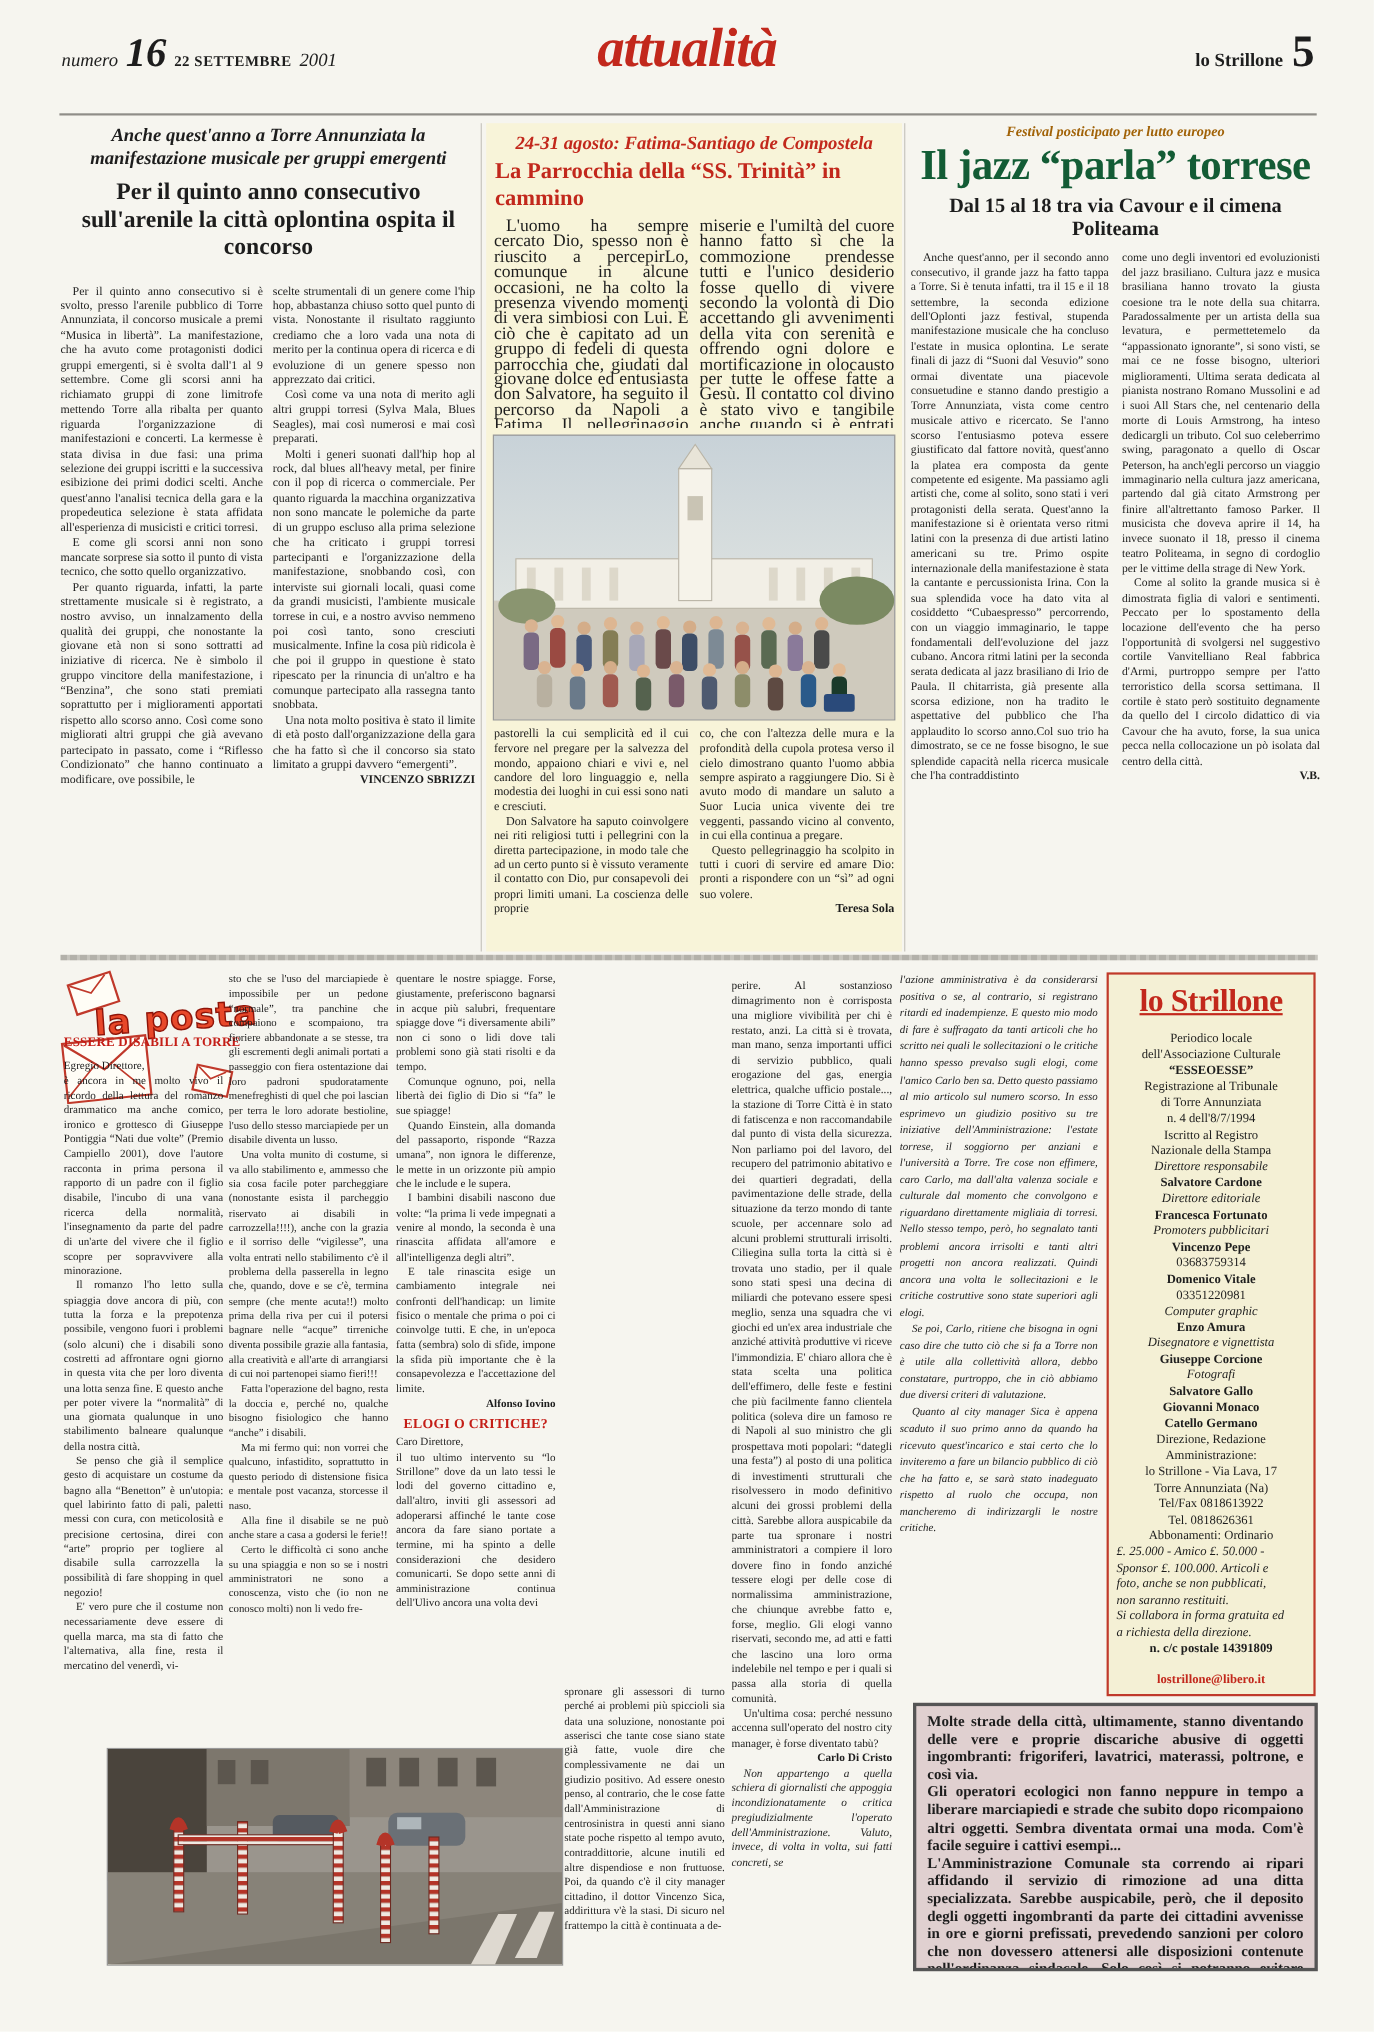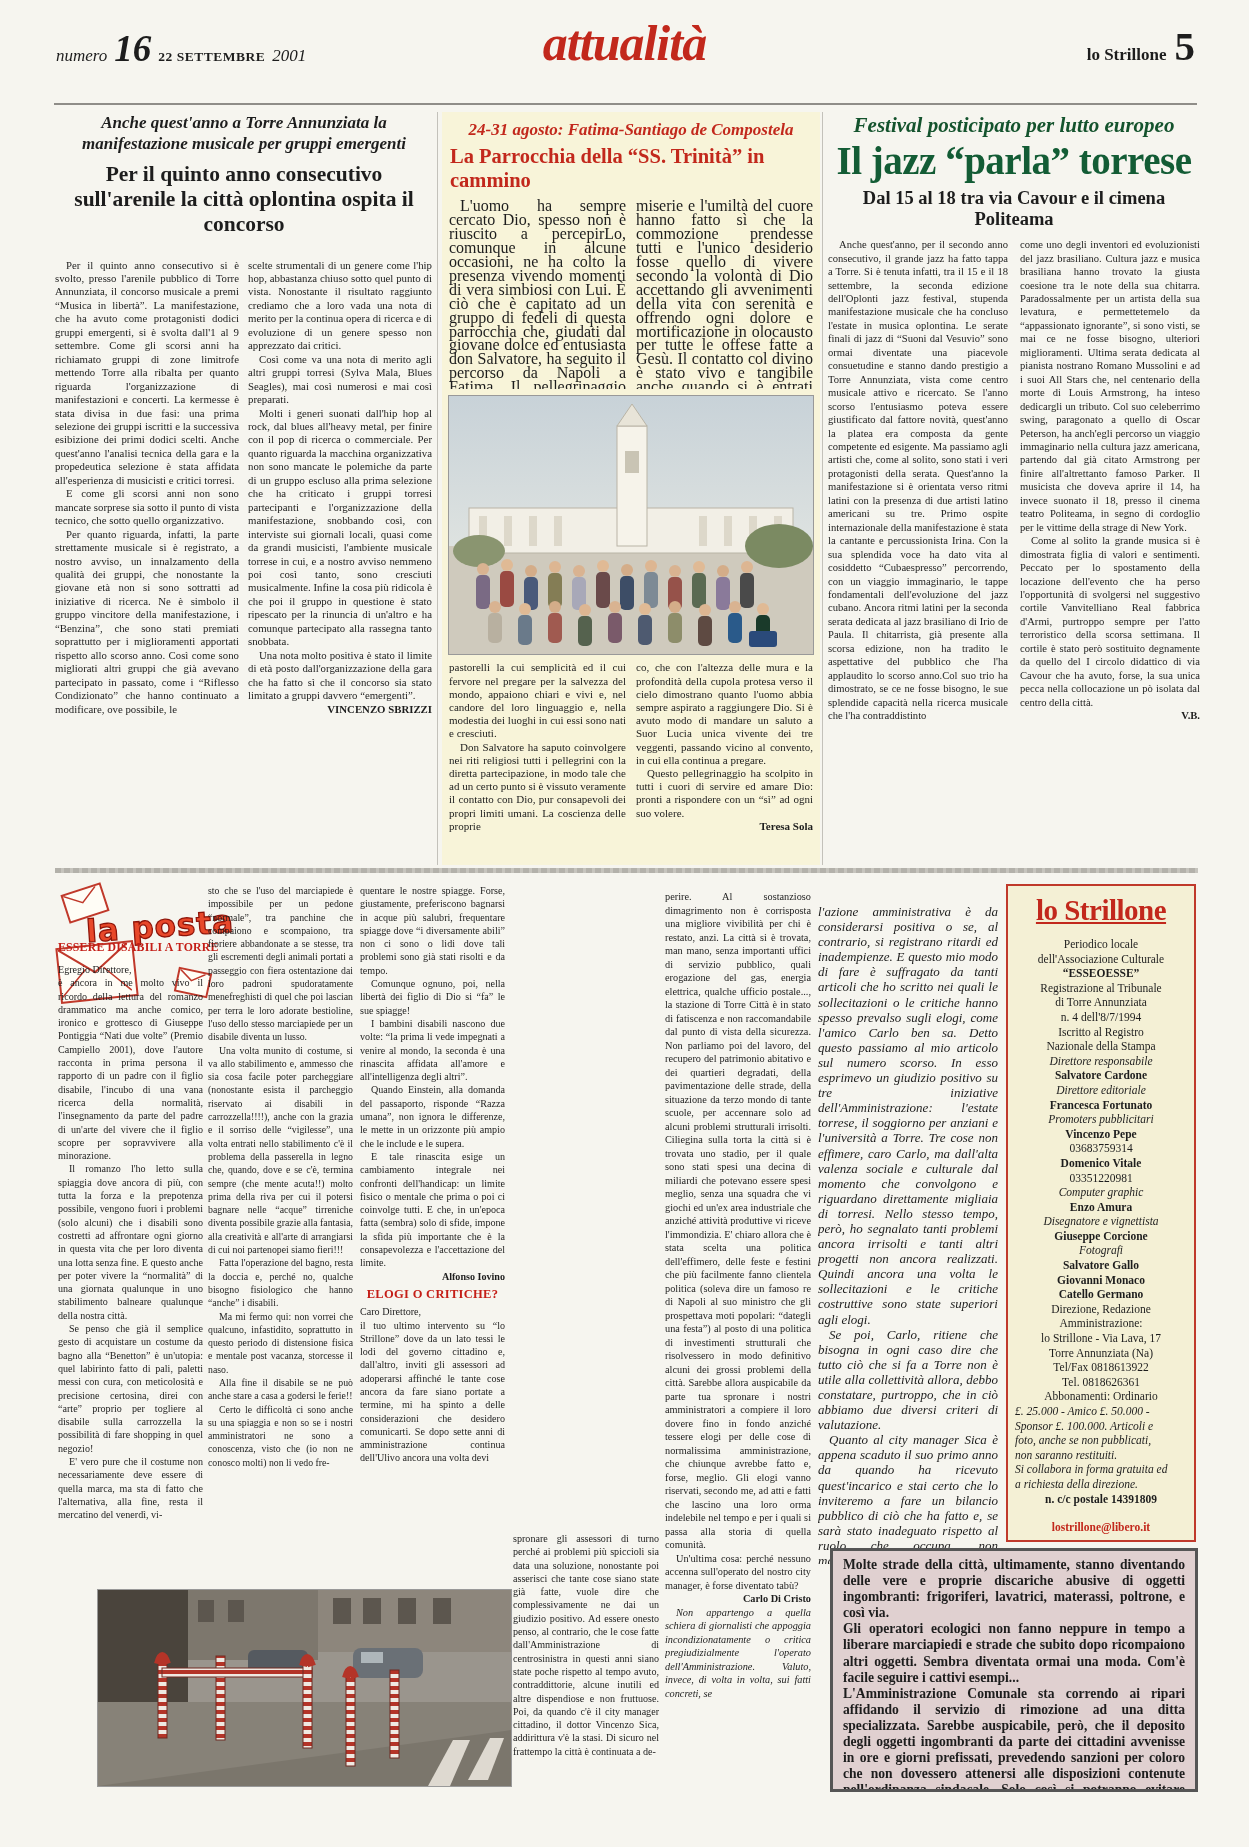--- a/index.html
+++ b/index.html
@@ -40,21 +40,21 @@
   
   .parish{left:442px;top:112px;width:378px;height:753px;background:#f8f4d9;}
   .parish-kicker{color:#c2281c;margin-top:7px;}
   .parish-head{color:#c2281c;font-weight:700;font-size:20.5px;margin:5px 8px 0;line-height:1.15;}
   .parish-top,.parish-bot{display:flex;gap:10px;margin:7px 7px 0;}
   .parish-top .body-col{width:177px;height:190px;font-size:16px;line-height:13.9px;}
   .parish-bot .body-col{width:177px;height:208px;font-size:11px;line-height:13.2px;}
   .parish-photo{display:block;margin:7px auto 0;}
   
   .jazz{left:828px;top:112px;width:372px;}
-  .jazz-kicker{color:#14532d;font-size:21px;}
+  .jazz-kicker{color:#a16207;font-size:13px;}
   .jazz-head{font-size:39px;font-weight:700;color:#135c35;text-align:center;
              letter-spacing:-.5px;line-height:1.05;margin-top:3px;}
   .jazz-sub{font-size:18.5px;font-weight:700;text-align:center;margin-top:6px;}
   .jazz-body{display:flex;gap:12px;margin-top:8px;}
   .jazz-body .body-col{width:180px;height:645px;font-size:10.6px;line-height:13.45px;}
   
   .posta-col{font-size:10.1px;line-height:13.3px;}
   .logo-box{left:58px;top:886px;width:146px;height:128px;}
   .logo-text{position:absolute;left:28px;top:22px;transform:rotate(-4deg);
              font-family:"DejaVu Sans",sans-serif;font-weight:800;font-size:31px;
@@ -326,40 +326,40 @@
       <p class="para" style="">Una volta munito di costume, si va allo stabilimento e, ammesso che sia cosa facile poter parcheggiare (nonostante esista il parcheggio riservato ai disabili in carrozzella!!!!), anche con la grazia e il sorriso delle “vigilesse”, una volta entrati nello stabilimento c'è il problema della passerella in legno che, quando, dove e se c'è, termina sempre (che mente acuta!!) molto prima della riva per cui il potersi bagnare nelle “acque” tirreniche diventa possibile grazie alla fantasia, alla creatività e all'arte di arrangiarsi di cui noi partenopei siamo fieri!!!</p>
       <p class="para" style="">Fatta l'operazione del bagno, resta la doccia e, perché no, qualche bisogno fisiologico che hanno “anche” i disabili.</p>
       <p class="para" style="">Ma mi fermo qui: non vorrei che qualcuno, infastidito, soprattutto in questo periodo di distensione fisica e mentale post vacanza, storcesse il naso.</p>
       <p class="para" style="">Alla fine il disabile se ne può anche stare a casa a godersi le ferie!!</p>
       <p class="para" style="">Certo le difficoltà ci sono anche su una spiaggia e non so se i nostri amministratori ne sono a conoscenza, visto che (io non ne conosco molti) non li vedo fre-</p>
     </div>
   <div class="abs body-col posta-col" style="left:360px;top:884px;width:145px;height:703px;">
 
   <p class="para s-cont" style="">quentare le nostre spiagge. Forse, giustamente, preferiscono bagnarsi in acque più salubri, frequentare spiagge dove “i diversamente abili” non ci sono o lidi dove tali problemi sono già stati risolti e da tempo.</p>
       <p class="para" style="">Comunque ognuno, poi, nella libertà dei figlio di Dio si “fa” le sue spiagge!</p>
+      <p class="para" style="">Quando Einstein, alla domanda del passaporto, risponde “Razza umana”, non ignora le differenze, le mette in un orizzonte più ampio che le include e le supera.</p>
       <p class="para" style="">I bambini disabili nascono due volte: “la prima li vede impegnati a venire al mondo, la seconda è una rinascita affidata all'amore e all'intelligenza degli altri”.</p>
-      <p class="para" style="">Quando Einstein, alla domanda del passaporto, risponde “Razza umana”, non ignora le differenze, le mette in un orizzonte più ampio che le include e le supera.</p>
       <p class="para" style="">E tale rinascita esige un cambiamento integrale nei confronti dell'handicap: un limite fisico o mentale che prima o poi ci coinvolge tutti. E che, in un'epoca fatta (sembra) solo di sfide, impone la sfida più importante che è la consapevolezza e l'accettazione del limite.</p>
       <p class="para s-sig" style="">Alfonso Iovino</p>
       <p class="para s-redhead" style="">ELOGI O CRITICHE?</p>
       <p class="para s-cont" style="">Caro Direttore,</p>
       <p class="para s-cont" style="">il tuo ultimo intervento su “lo Strillone” dove da un lato tessi le lodi del governo cittadino e, dall'altro, inviti gli assessori ad adoperarsi affinché le tante cose ancora da fare siano portate a termine, mi ha spinto a delle considerazioni che desidero comunicarti. Se dopo sette anni di amministrazione continua dell'Ulivo ancora una volta devi</p>
     </div>
   <div class="abs body-col posta-col" style="left:513px;top:1532px;width:146px;height:258px;">
 
   <p class="para s-cont" style="">spronare gli assessori di turno perché ai problemi più spiccioli sia data una soluzione, nonostante poi asserisci che tante cose siano state già fatte, vuole dire che complessivamente ne dai un giudizio positivo. Ad essere onesto penso, al contrario, che le cose fatte dall'Amministrazione di centrosinistra in questi anni siano state poche rispetto al tempo avuto, contraddittorie, alcune inutili ed altre dispendiose e non fruttuose. Poi, da quando c'è il city manager cittadino, il dottor Vincenzo Sica, addirittura v'è la stasi. Di sicuro nel frattempo la città è continuata a de-</p>
     </div>
   <div class="abs body-col posta-col" style="left:665px;top:890px;width:146px;height:906px;font-size:10.3px;line-height:13.5px;font-family:Liberation Serif, serif;">
 
   <p class="para s-cont" style="">perire. Al sostanzioso dimagrimento non è corrisposta una migliore vivibilità per chi è restato, anzi. La città si è trovata, man mano, senza importanti uffici di servizio pubblico, quali erogazione del gas, energia elettrica, qualche ufficio postale..., la stazione di Torre Città è in stato di fatiscenza e non raccomandabile dal punto di vista della sicurezza. Non parliamo poi del lavoro, del recupero del patrimonio abitativo e dei quartieri degradati, della pavimentazione delle strade, della situazione da terzo mondo di tante scuole, per accennare solo ad alcuni problemi strutturali irrisolti. Ciliegina sulla torta la città si è trovata uno stadio, per il quale sono stati spesi una decina di miliardi che potevano essere spesi meglio, senza una squadra che vi giochi ed un'ex area industriale che anziché attività produttive vi riceve l'immondizia. E' chiaro allora che è stata scelta una politica dell'effimero, delle feste e festini che più facilmente fanno clientela politica (soleva dire un famoso re di Napoli al suo ministro che gli prospettava moti popolari: “dategli una festa”) al posto di una politica di investimenti strutturali che risolvessero in modo definitivo alcuni dei grossi problemi della città. Sarebbe allora auspicabile da parte tua spronare i nostri amministratori a compiere il loro dovere fino in fondo anziché tessere elogi per delle cose di normalissima amministrazione, che chiunque avrebbe fatto e, forse, meglio. Gli elogi vanno riservati, secondo me, ad atti e fatti che lascino una loro orma indelebile nel tempo e per i quali si passa alla storia di quella comunità.</p>
       <p class="para" style="">Un'ultima cosa: perché nessuno accenna sull'operato del nostro city manager, è forse diventato tabù?</p>
       <p class="para s-sig" style="">Carlo Di Cristo</p>
       <p class="para s-i" style="">Non appartengo a quella schiera di giornalisti che appoggia incondizionatamente o critica pregiudizialmente l'operato dell'Amministrazione. Valuto, invece, di volta in volta, sui fatti concreti, se</p>
     </div>
-  <div class="abs body-col posta-col" style="left:818px;top:904px;width:180px;height:660px;font-size:13px;line-height:15.1px;font-style:italic;">
+  <div class="abs body-col posta-col" style="left:818px;top:884px;width:180px;height:660px;font-size:10px;line-height:15.1px;font-style:italic;">
 
   <p class="para s-cont" style="">l'azione amministrativa è da considerarsi positiva o se, al contrario, si registrano ritardi ed inadempienze. E questo mio modo di fare è suffragato da tanti articoli che ho scritto nei quali le sollecitazioni o le critiche hanno spesso prevalso sugli elogi, come l'amico Carlo ben sa. Detto questo passiamo al mio articolo sul numero scorso. In esso esprimevo un giudizio positivo su tre iniziative dell'Amministrazione: l'estate torrese, il soggiorno per anziani e l'università a Torre. Tre cose non effimere, caro Carlo, ma dall'alta valenza sociale e culturale dal momento che convolgono e riguardano direttamente migliaia di torresi. Nello stesso tempo, però, ho segnalato tanti problemi ancora irrisolti e tanti altri progetti non ancora realizzati. Quindi ancora una volta le sollecitazioni e le critiche costruttive sono state superiori agli elogi.</p>
       <p class="para" style="">Se poi, Carlo, ritiene che bisogna in ogni caso dire che tutto ciò che si fa a Torre non è utile alla collettività allora, debbo constatare, purtroppo, che in ciò abbiamo due diversi criteri di valutazione.</p>
       <p class="para" style="">Quanto al city manager Sica è appena scaduto il suo primo anno da quando ha ricevuto quest'incarico e stai certo che lo inviteremo a fare un bilancio pubblico di ciò che ha fatto e, se sarà stato inadeguato rispetto al ruolo che occupa, non mancheremo di indirizzargli le nostre critiche.</p>
     </div>
 
   <svg class="abs photo-frame" style="left:98px;top:1590px;" width="413" height="196" viewBox="0 0 413 196">
     <defs>
       <pattern id="stripes" width="8" height="8" patternUnits="userSpaceOnUse" patternTransform="rotate(0)">
         <rect width="8" height="4" fill="#b43428"></rect>

